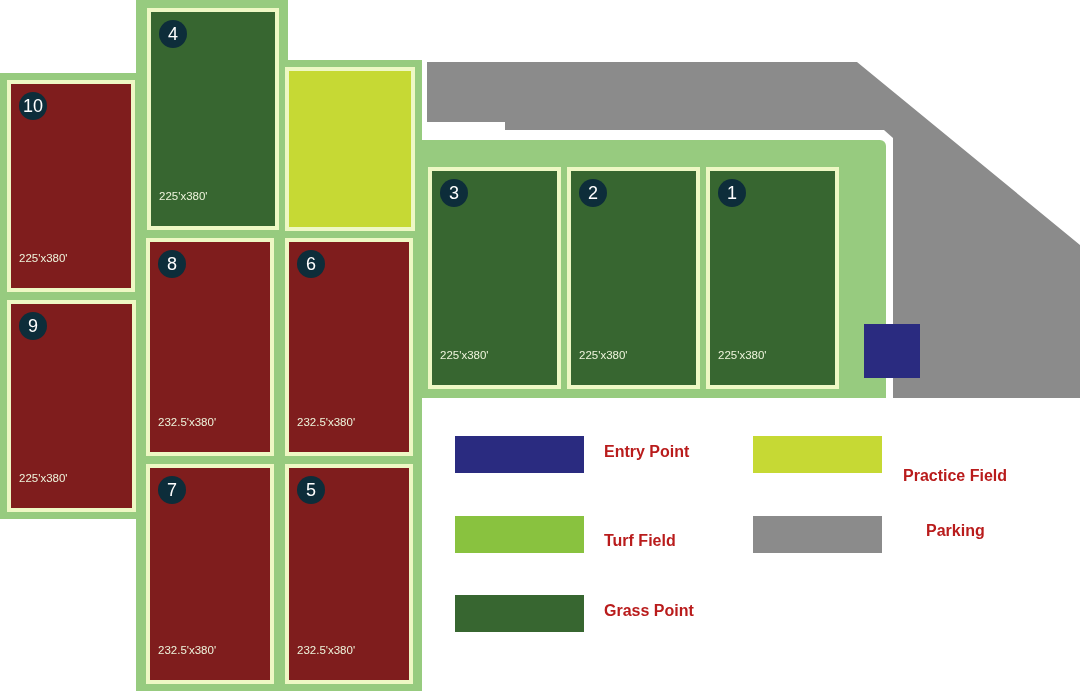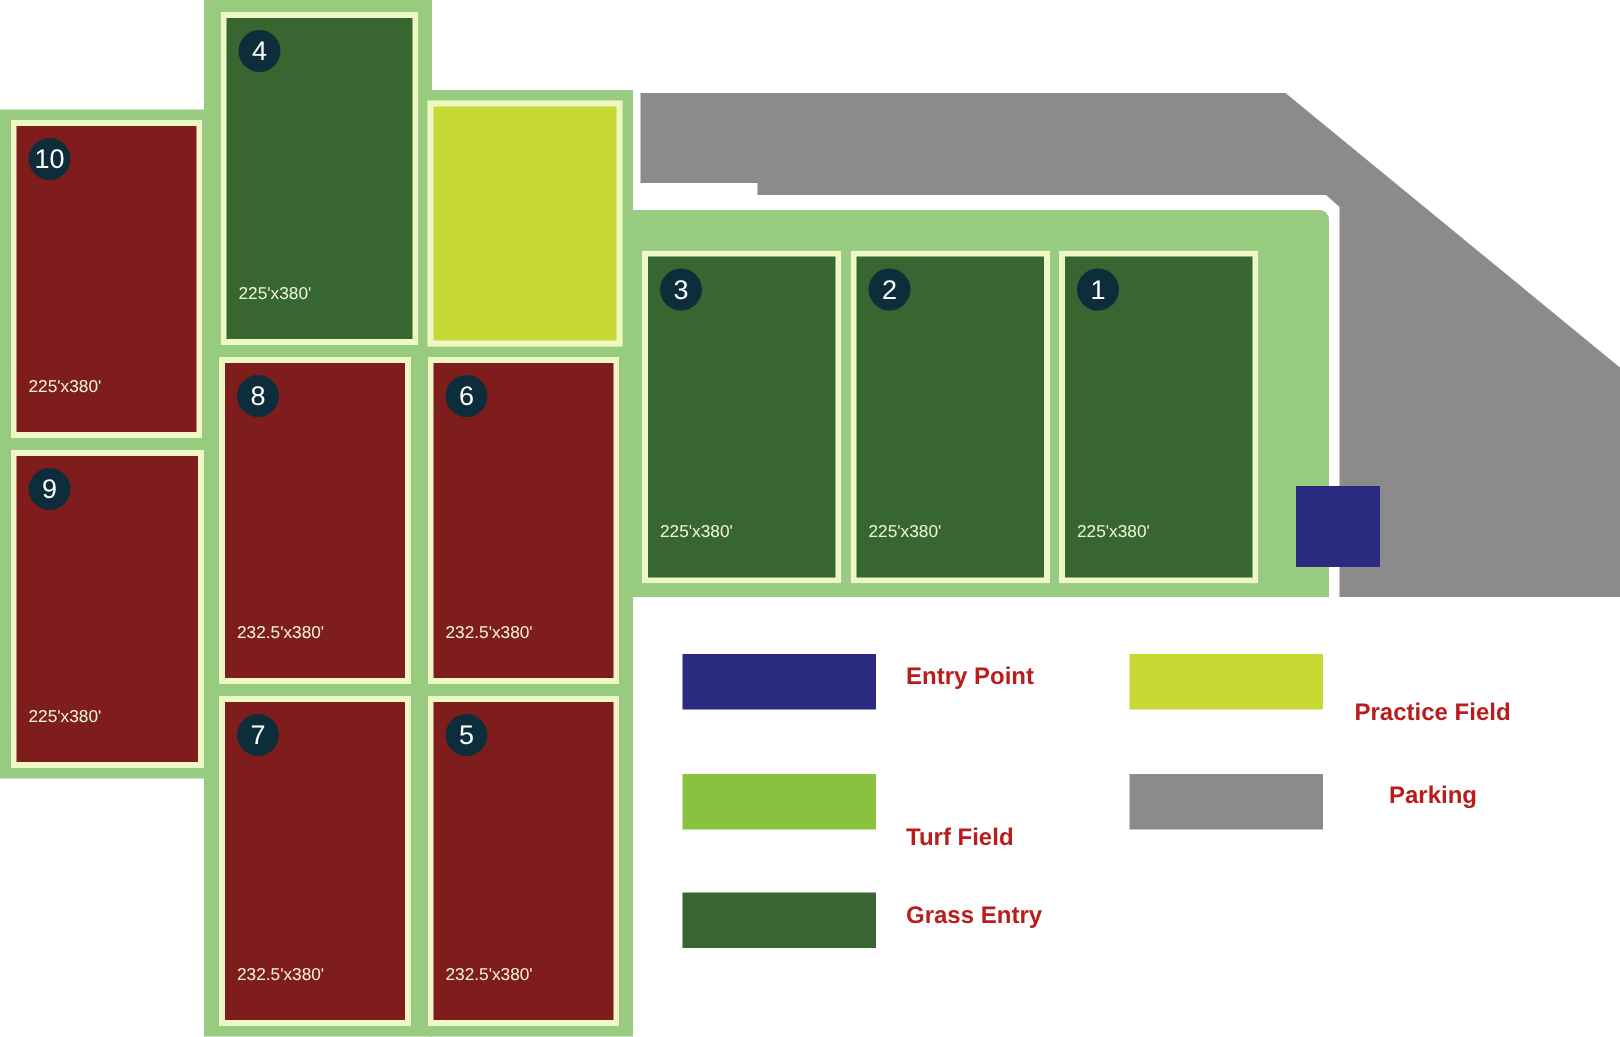--- a/index.html
+++ b/index.html
@@ -84,20 +84,20 @@
 <div class="abs" style="left:864px;top:324px;width:56px;height:54px;background:#2a2b80;"></div>
 
 <div>
   <div class="legend-swatch" style="left:455px;top:436px;background:#2a2b80;"></div>
   <div class="legend-label" style="left:604px;top:443px;">Entry Point</div>
 
   <div class="legend-swatch" style="left:753px;top:436px;background:#c6d934;"></div>
   <div class="legend-label" style="left:903px;top:467px;">Practice Field</div>
 
   <div class="legend-swatch" style="left:455px;top:516px;background:#89c23f;"></div>
-  <div class="legend-label" style="left:604px;top:550px;">Turf Field</div>
+  <div class="legend-label" style="left:604px;top:532px;">Turf Field</div>
 
   <div class="legend-swatch" style="left:753px;top:516px;background:#8b8b8b;"></div>
   <div class="legend-label" style="left:926px;top:522px;">Parking</div>
 
   <div class="legend-swatch" style="left:455px;top:595px;background:#376630;"></div>
-  <div class="legend-label" style="left:604px;top:602px;">Grass Entry</div>
+  <div class="legend-label" style="left:604px;top:602px;">Grass Point</div>
 </div>
 
 </body></html>

